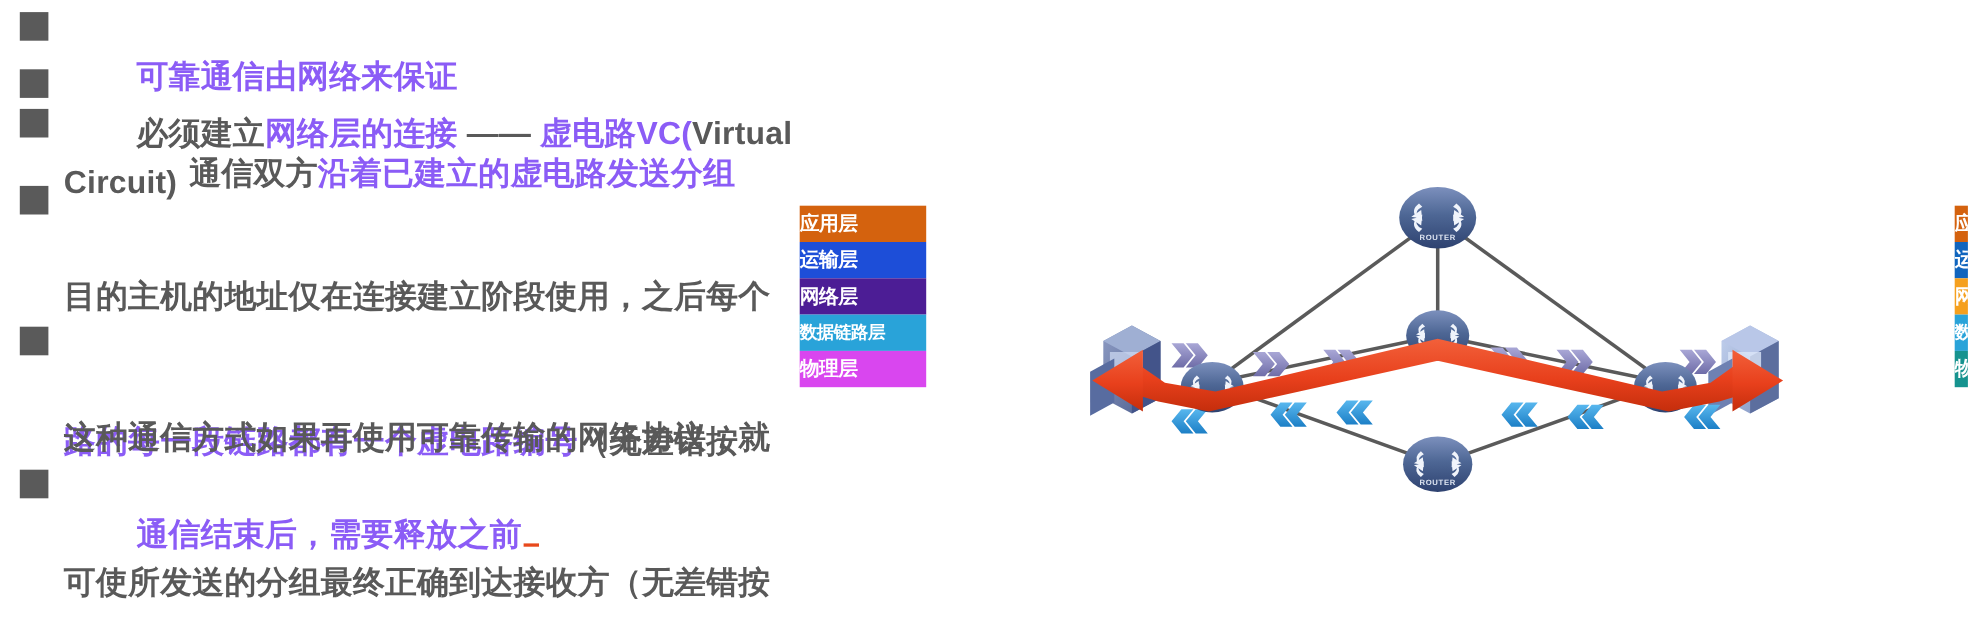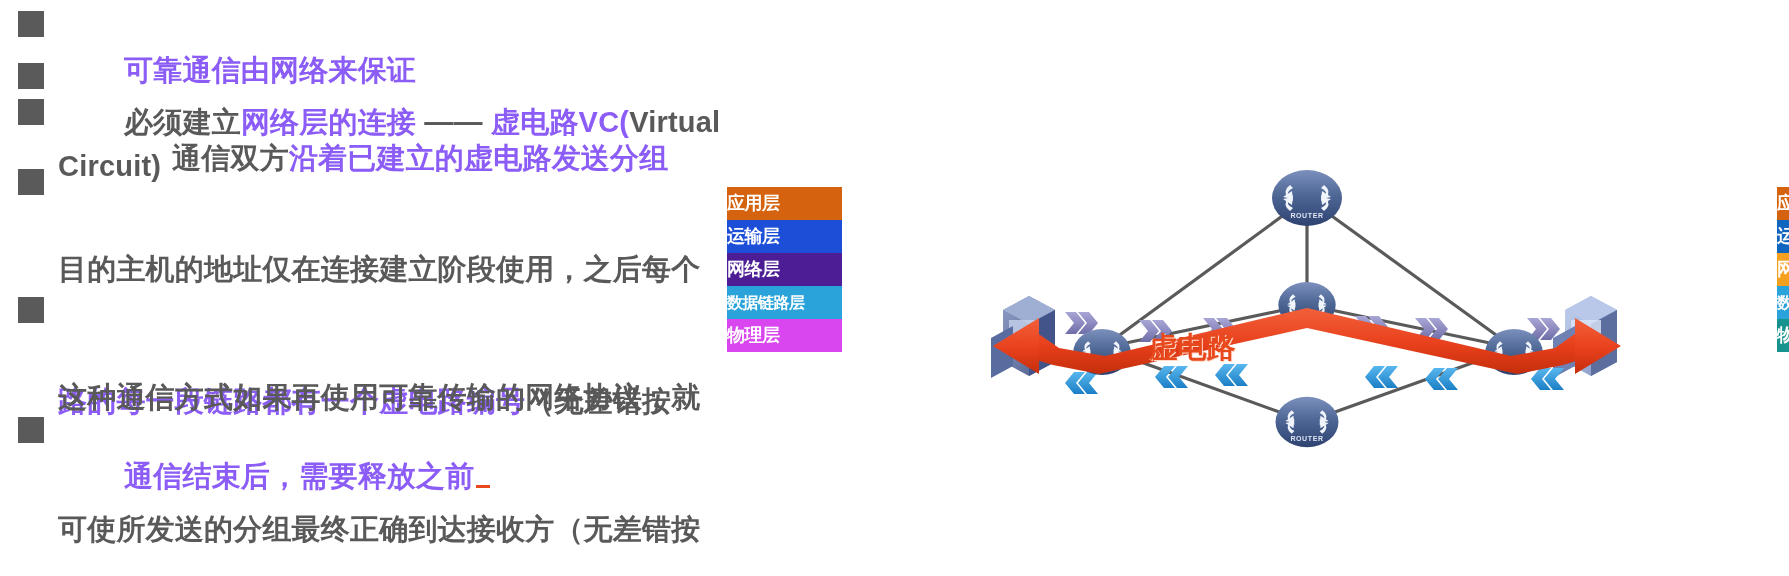--- a/index.html
+++ b/index.html
@@ -47,21 +47,21 @@
     width:14px;border-bottom:3px solid #E8491C;
     vertical-align:-2px;margin-left:2px;
   }
 
   
   #b1{position:absolute;top:4px;left:0;right:0;}
   #b2{position:absolute;top:56px;left:0;right:14px;}
   #b3{position:absolute;top:92px;left:0;right:0;gap:48px;}
   #b4{position:absolute;top:162px;left:0;right:0;}
   #b5{position:absolute;top:290px;left:0;right:0;}
-  #b6{position:absolute;top:410px;left:0;right:0;}
+  #b6{position:absolute;top:420px;left:0;right:0;}
 
   
   #diagram{
     position:absolute;left:830px;top:160px;
     width:959px;height:300px;
   }
   #diagram svg{display:block;}
 
   .stack{
     position:absolute;
@@ -160,21 +160,20 @@
     </div>
 
     <div class="stack right">
       <div class="layer" style="background:#D4620E">应用层</div>
       <div class="layer" style="background:#1065BE">运输层</div>
       <div class="layer" style="background:#F5A01E">网络层</div>
       <div class="layer small" style="background:#29A3D9">数据链路层</div>
       <div class="layer" style="background:#16938F">物理层</div>
     </div>
 
-    <div id="vclabel">虚电路</div>
 
     <svg width="959" height="300" viewBox="0 0 645 300">
       <defs>
         <linearGradient id="gRouter" x1="0" y1="0" x2="0" y2="1">
           <stop offset="0%" stop-color="#7C90BD"></stop>
           <stop offset="45%" stop-color="#4E6795"></stop>
           <stop offset="100%" stop-color="#2E4270"></stop>
         </linearGradient>
         <linearGradient id="gHostA" x1="0" y1="0" x2="1" y2="1">
           <stop offset="0%" stop-color="#8E9CC4"></stop>

